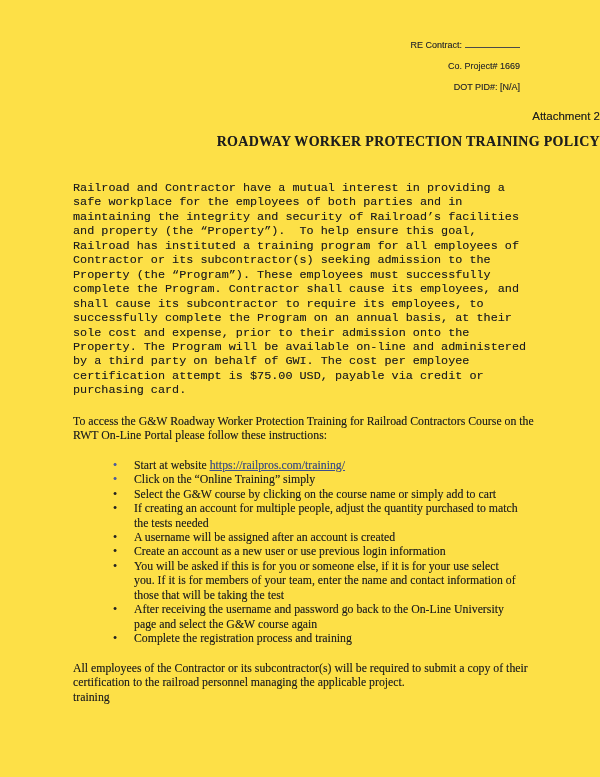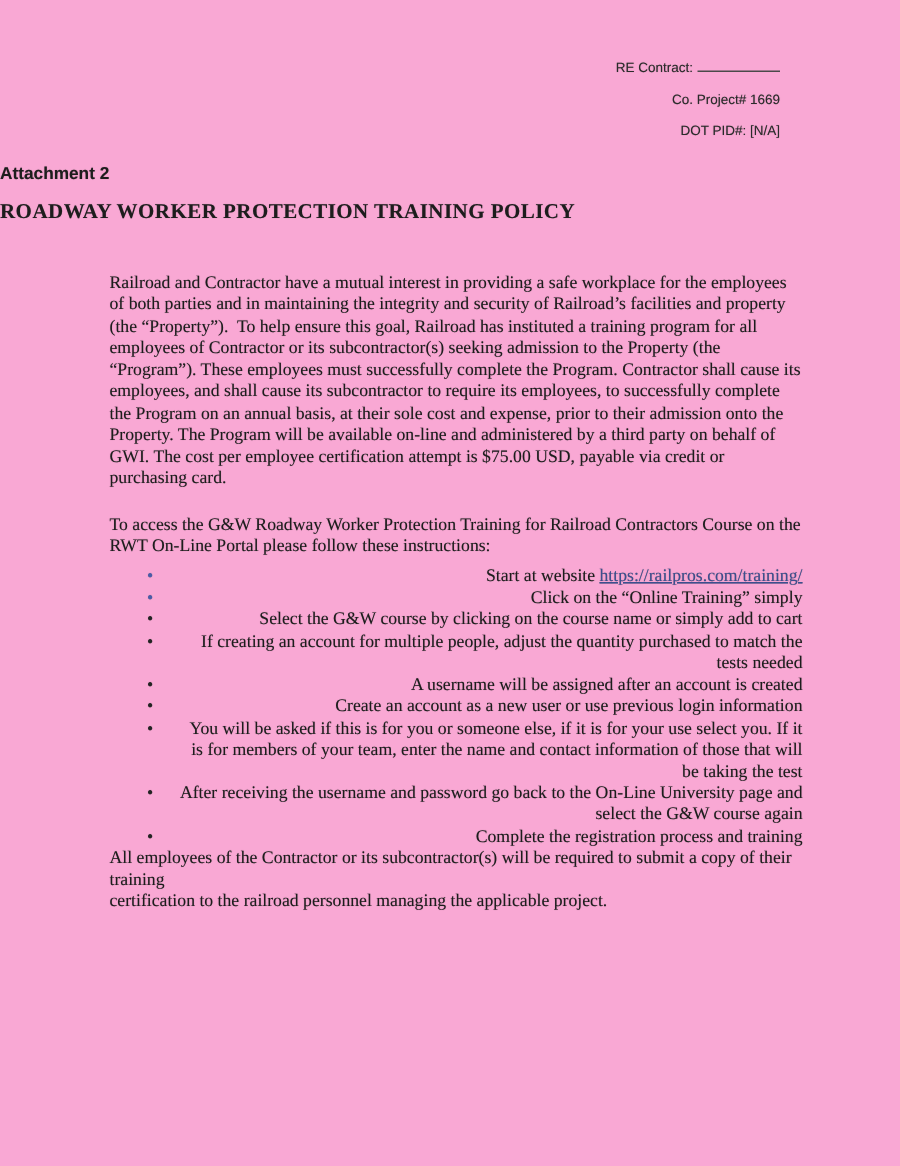--- a/index.html
+++ b/index.html
@@ -1,20 +1,20 @@
 <!DOCTYPE html>
 <html><head>
 <meta charset="utf-8">
 <style>
   html, body { margin: 0; padding: 0; background: #ffffff; }
   .page {
     position: relative;
     width: 600px;
     height: 777px;
-    background: #f9a8d4;
+    background: #fde047;
     font-family: "Liberation Serif", serif;
     color: #1d1d1d;
     overflow: hidden;
     text-shadow: 0 0 0.6px rgba(40,40,40,0.45);
   }
 
   
   .meta {
     position: absolute;
     top: 39px;
@@ -34,55 +34,54 @@
     border-bottom: 1px solid #4a4a4a;
     margin-left: 3px;
   }
 
   
   .attachment {
     position: absolute;
     top: 110px;
     left: 0;
     width: 100%;
-    text-align: left;
+    text-align: right;
     font-family: "Liberation Sans", sans-serif;
-    font-weight: bold;
+    font-weight: normal;
     font-size: 11.5px;
   }
   .doc-title {
     position: absolute;
     top: 134px;
     left: 0;
     width: 100%;
-    text-align: left;
+    text-align: right;
     font-family: "Liberation Serif", serif;
     font-weight: bold;
     font-size: 14px;
     letter-spacing: 0.3px;
   }
 
   
   .body-block {
     position: absolute;
     left: 73px;
     top: 181px;
     width: 462px;
     font-size: 11.8px;
     line-height: 14.45px;
   }
   .para { margin: 0; white-space: pre-wrap; }
-  .intro-para { margin-bottom: 16px; }
+  .intro-para { margin-bottom: 16px; font-family: Liberation Mono, monospace; }
   .instructions-para { margin-bottom: 6px; }
 
   ul.bullet-list {
     list-style: none;
-    margin: 0;
+    margin: 15px;
     padding: 0;
-    text-align: right;
   }
   ul.bullet-list li {
     position: relative;
     padding-left: 46px;
   }
   ul.bullet-list li::before {
     content: "\2022";
     position: absolute;
     left: 25px;
     top: 0;
@@ -130,19 +129,19 @@
       <li>If creating an account for multiple people, adjust the quantity purchased to match the tests needed</li>
       <li>A username will be assigned after an account is created</li>
       <li>Create an account as a new user or use previous login information</li>
       <li>You will be asked if this is for you or someone else, if it is for your use select you. If it is for members of your team, enter the name and contact information of those that will be taking the test</li>
       <li>After receiving the username and password go back to the On-Line University page and select the G&amp;W course again</li>
       <li>Complete the registration process and training</li>
     </ul>
 
     <div class="closing">
       <span class="closing-line">All employees of the Contractor or its subcontractor(s) will be required to submit a copy of their</span>
+      <span class="closing-line">certification to the railroad personnel managing the applicable project.</span>
       <span class="closing-line">training</span>
-      <span class="closing-line">certification to the railroad personnel managing the applicable project.</span>
     </div>
 
   </div>
 
 </div>
 
 </body></html>

